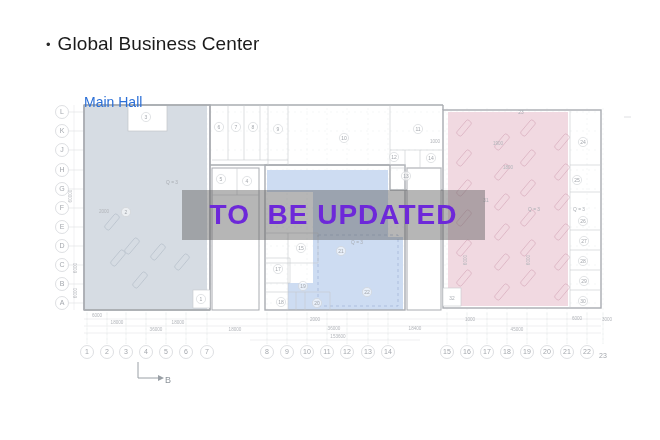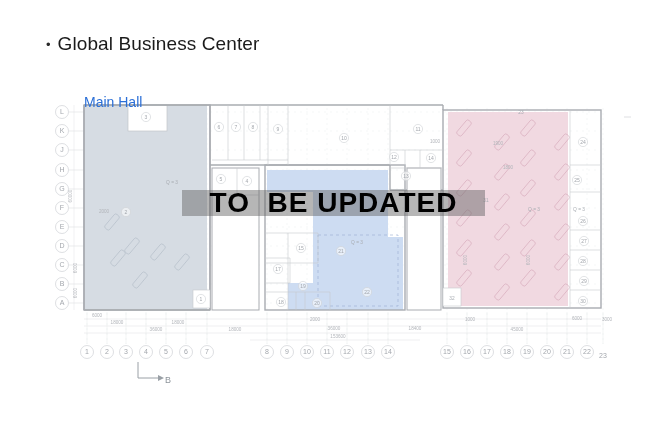--- a/index.html
+++ b/index.html
@@ -7,24 +7,24 @@
     width:660px;height:440px;position:relative;overflow:hidden;
     background:#ffffff;
     font-family:"Liberation Sans", sans-serif;
   }
   .hdr{position:absolute;left:46px;top:33px;display:flex;align-items:center;color:#1b1b1b;}
   .hdr .bullet{font-size:13px;margin-right:7px;color:#2a2a2a;}
   .hdr .title{font-size:19px;letter-spacing:.1px;}
   .subtitle{position:absolute;left:84px;top:70px;font-size:14px;font-weight:500;margin-top:24px;}
   #plan{position:absolute;left:0;top:0;}
   .watermark{
-    position:absolute;left:182px;top:190px;width:303px;height:26px;
+    position:absolute;left:182px;top:190px;width:303px;height:50px;
     background:rgba(95,95,95,.46);
     display:flex;align-items:center;justify-content:center;
-    color:#000000;font-weight:bold;font-size:28px;letter-spacing:1px;white-space:pre;
+    color:#6d28d9;font-weight:bold;font-size:28px;letter-spacing:1px;white-space:pre;
   }
 </style>
 </head>
 <body>
 
 <svg id="plan" width="660" height="440" viewBox="0 0 660 440">
     <line x1="87" y1="108" x2="87" y2="344" stroke="#ebecee" stroke-width="0.5" stroke-dasharray="2,3"></line>
     <line x1="107" y1="108" x2="107" y2="344" stroke="#ebecee" stroke-width="0.5" stroke-dasharray="2,3"></line>
     <line x1="126" y1="108" x2="126" y2="344" stroke="#ebecee" stroke-width="0.5" stroke-dasharray="2,3"></line>
     <line x1="146" y1="108" x2="146" y2="344" stroke="#ebecee" stroke-width="0.5" stroke-dasharray="2,3"></line>

